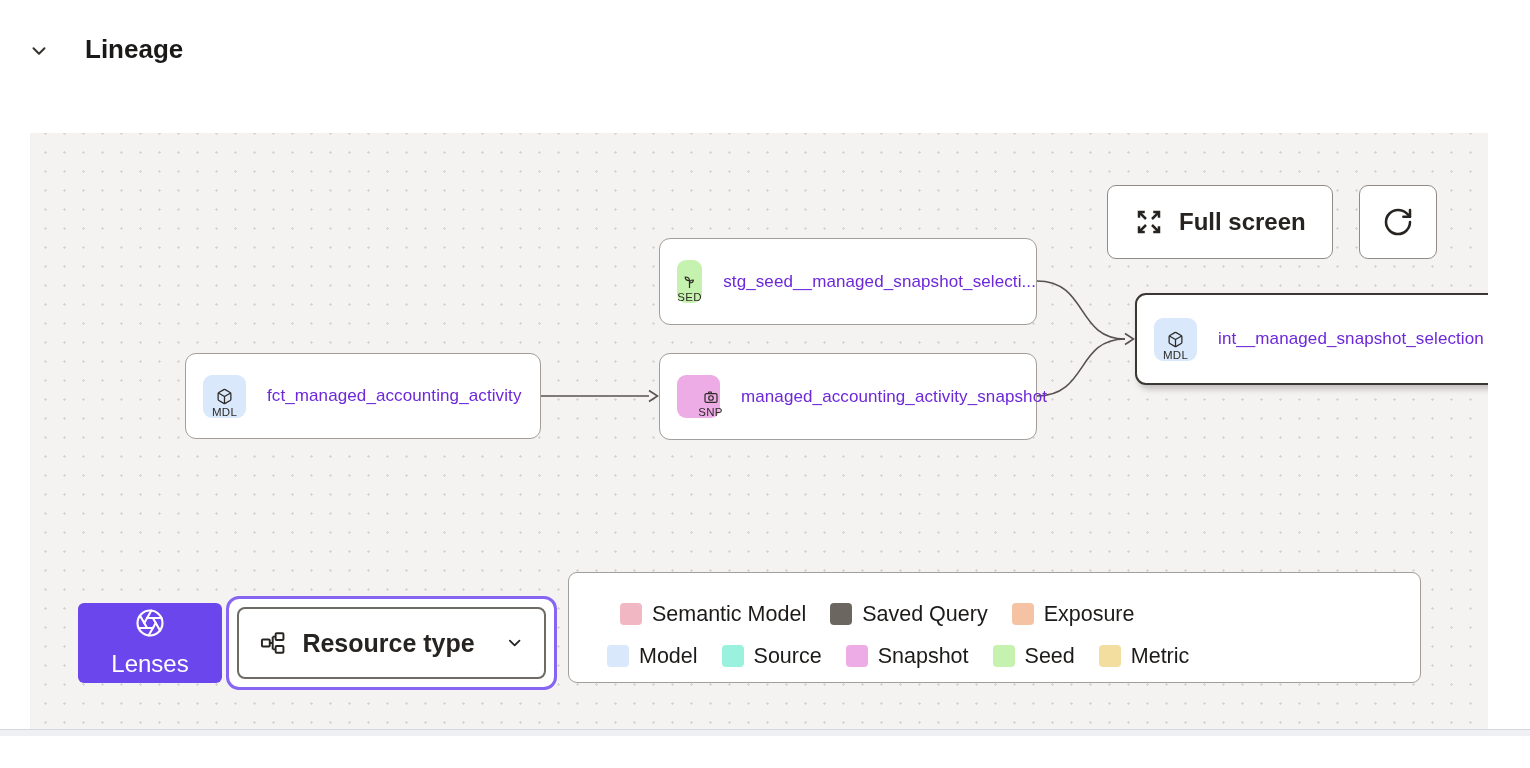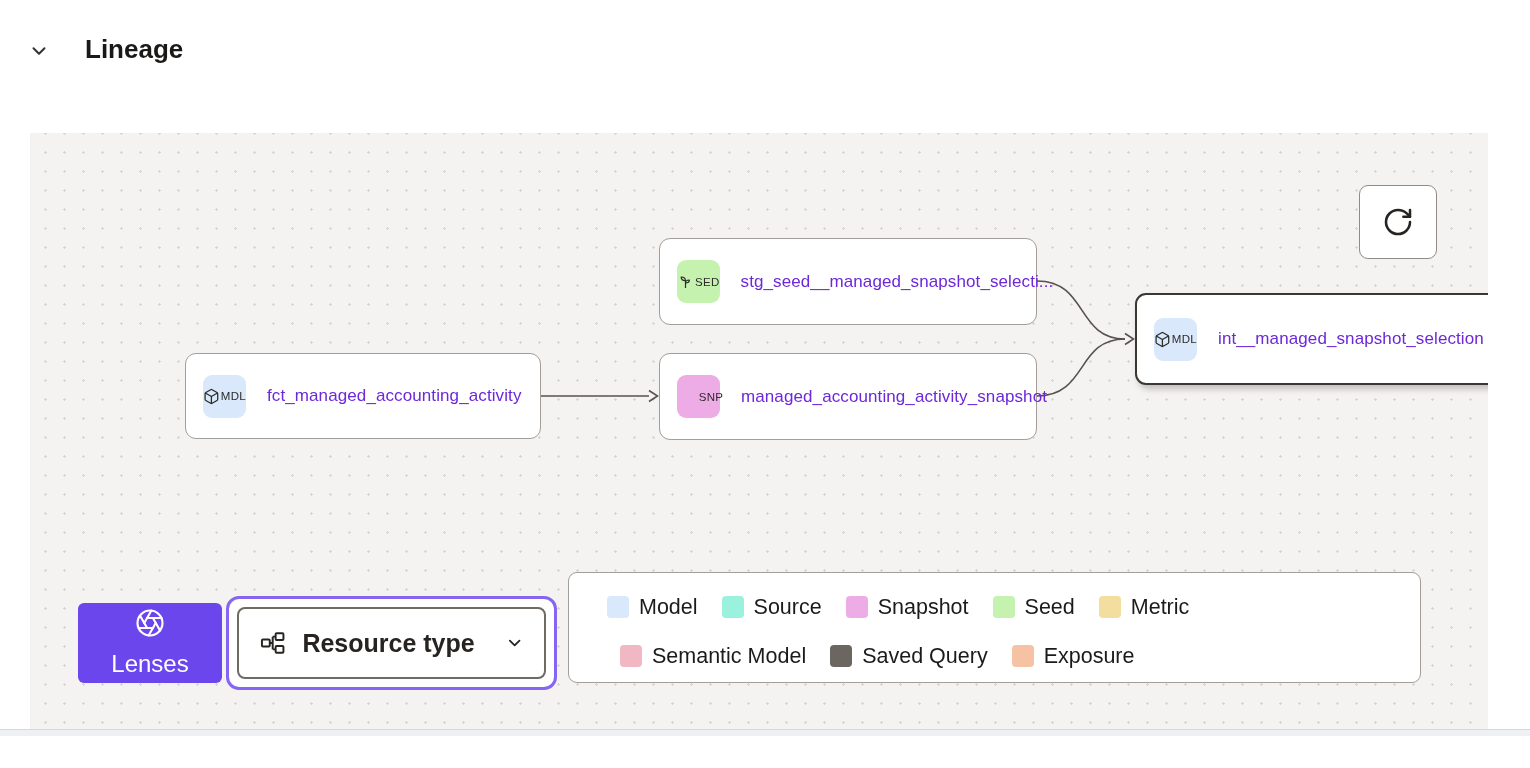--- a/index.html
+++ b/index.html
@@ -28,22 +28,22 @@
 
   
   .node { position:absolute; background:#ffffff; border:1px solid #a29e9b; border-radius:11px;
     display:flex; align-items:center; padding-left:17px; gap:21px; cursor:pointer; }
   .node-stg { left:629px; top:105px; width:378px; height:87px; }
   .node-fct { left:155px; top:220px; width:356px; height:86px; }
   .node-snp { left:629px; top:220px; width:378px; height:87px; }
   .node-int { left:1105px; top:160px; width:400px; height:92px; border:2px solid #3b3834;
     box-shadow:3px 4px 6px rgba(0,0,0,.22); }
   .node-label { font-size:17px; color:#6d28d9; letter-spacing:.1px; }
-  .badge { width:43px; height:43px; border-radius:9px; display:flex; flex-direction:row;
-    align-items:center; justify-content:center; gap:1px; }
+  .badge { width:43px; height:43px; border-radius:9px; display:flex; flex-direction:column;
+    align-items:center; justify-content:flex-end; gap:1px; }
   .badge .btxt { font-size:11.5px; color:#2e2b28; letter-spacing:.3px; }
   .badge svg { display:block; }
 
   
   .lenses-btn { position:absolute; left:48px; top:470px; width:144px; height:80px; border-radius:6px;
     display:flex; align-items:center; justify-content:center; gap:12px; cursor:pointer;
     font-size:24px; color:#ffffff; }
   .rt-ring { position:absolute; left:196px; top:463px; width:331px; height:94px; border-radius:13px;
     background:#ffffff; border:3px solid #8565f2; padding:8px; }
   .rt-btn { width:100%; height:100%; background:#ffffff; border:2px solid #6e6a66; border-radius:8px;
@@ -80,20 +80,29 @@
   <div class="canvas">
 
     <svg class="edges" width="1458" height="600" fill="none" stroke="#56524e" stroke-width="1.6">
       <path d="M511 263H619"></path>
       <path d="M619 257.5l8.5 5.5-8.5 5.5"></path>
       <path d="M1007 148C1058 148 1046 206 1095 206"></path>
       <path d="M1007 263C1058 263 1046 206 1095 206"></path>
       <path d="M1095 200.5l8.5 5.5-8.5 5.5"></path>
     </svg>
 
+    <div class="btn fullscreen-btn">
+      <svg class="ic" width="30" height="30" viewBox="0 0 24 24" fill="none" stroke="#262320" stroke-width="2">
+        <path d="M9.6 9.6 4.3 4.3M4 8.6V4h4.6"></path>
+        <path d="M14.4 9.6 19.7 4.3M15.4 4H20v4.6"></path>
+        <path d="M9.6 14.4 4.3 19.7M4 15.4V20h4.6"></path>
+        <path d="M14.4 14.4 19.7 19.7M20 15.4V20h-4.6"></path>
+      </svg>
+      <span>Full screen</span>
+    </div>
 
     <div class="btn refresh-btn">
       <svg class="ic" width="32" height="32" viewBox="0 0 24 24" fill="none" stroke="#262320" stroke-width="1.9" stroke-linecap="round" stroke-linejoin="round">
         <path d="M21 12a9 9 0 1 1-9-9c2.52 0 4.93 1 6.74 2.74L21 8"></path>
         <path d="M21 3v5h-5"></path>
       </svg>
     </div>
 
     <div class="node node-stg">
       <div class="badge" style="background: rgb(197, 242, 174);">
@@ -165,20 +174,34 @@
           <path d="M11 12h3M14 5.5v13M14 5.5h3M14 18.5h3"></path>
         </svg>
         <span class="rt-label">Resource type</span>
         <svg class="ic rt-chevron" width="24" height="24" viewBox="0 0 24 24" fill="none" stroke="#262320" stroke-width="2.2" stroke-linecap="round" stroke-linejoin="round">
           <path d="M6 9l6 6 6-6"></path>
         </svg>
       </div>
     </div>
 
     <div class="legend">
+      <div class="legend-row r2">
+        <div class="legend-item">
+          <span class="swatch" style="background: rgb(241, 183, 195);"></span>
+          <span class="legend-label">Semantic Model</span>
+        </div>
+        <div class="legend-item">
+          <span class="swatch" style="background: rgb(108, 102, 96);"></span>
+          <span class="legend-label">Saved Query</span>
+        </div>
+        <div class="legend-item">
+          <span class="swatch" style="background: rgb(245, 195, 164);"></span>
+          <span class="legend-label">Exposure</span>
+        </div>
+      </div>
       <div class="legend-row r1">
         <div class="legend-item">
           <span class="swatch" style="background: rgb(217, 232, 251);"></span>
           <span class="legend-label">Model</span>
         </div>
         <div class="legend-item">
           <span class="swatch" style="background: rgb(154, 241, 222);"></span>
           <span class="legend-label">Source</span>
         </div>
         <div class="legend-item">
@@ -187,32 +210,18 @@
         </div>
         <div class="legend-item">
           <span class="swatch" style="background: rgb(197, 242, 174);"></span>
           <span class="legend-label">Seed</span>
         </div>
         <div class="legend-item">
           <span class="swatch" style="background: rgb(243, 221, 159);"></span>
           <span class="legend-label">Metric</span>
         </div>
       </div>
-      <div class="legend-row r2">
-        <div class="legend-item">
-          <span class="swatch" style="background: rgb(241, 183, 195);"></span>
-          <span class="legend-label">Semantic Model</span>
-        </div>
-        <div class="legend-item">
-          <span class="swatch" style="background: rgb(108, 102, 96);"></span>
-          <span class="legend-label">Saved Query</span>
-        </div>
-        <div class="legend-item">
-          <span class="swatch" style="background: rgb(245, 195, 164);"></span>
-          <span class="legend-label">Exposure</span>
-        </div>
-      </div>
     </div>
 
   </div>
 
   <div class="bottom-bar"></div>
 </div>
 
 </body></html>

